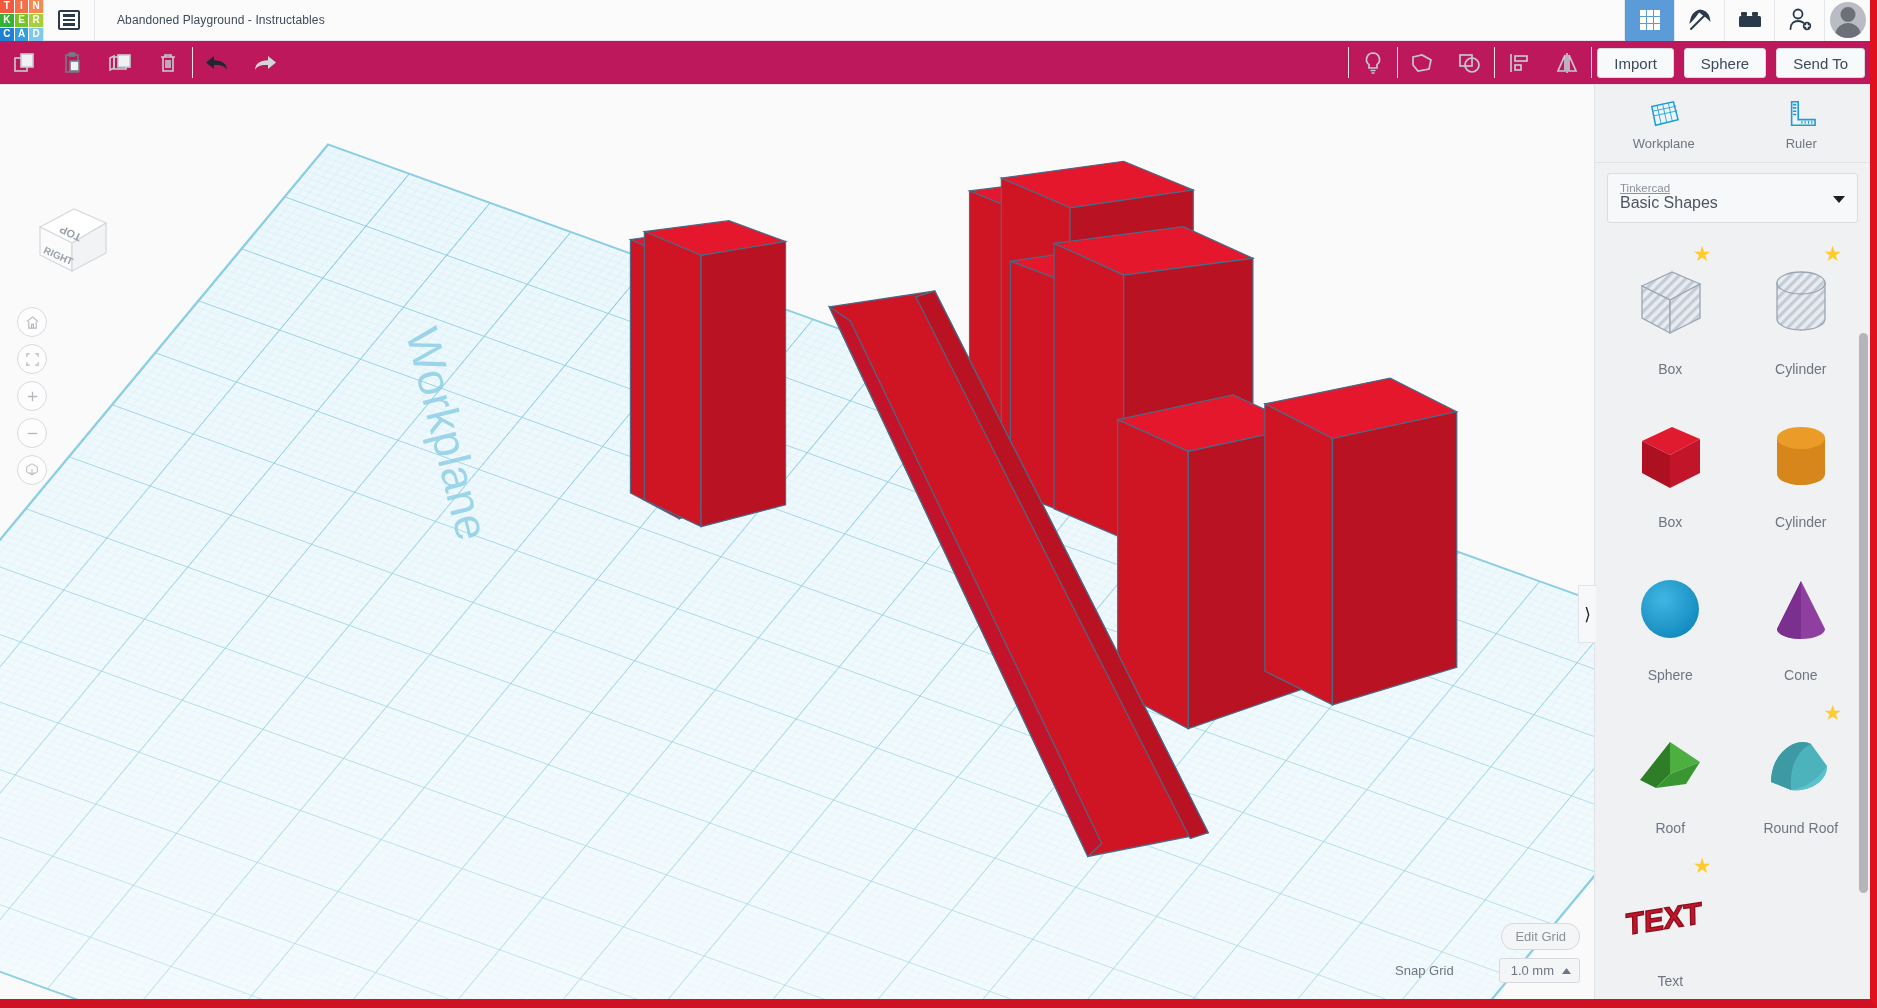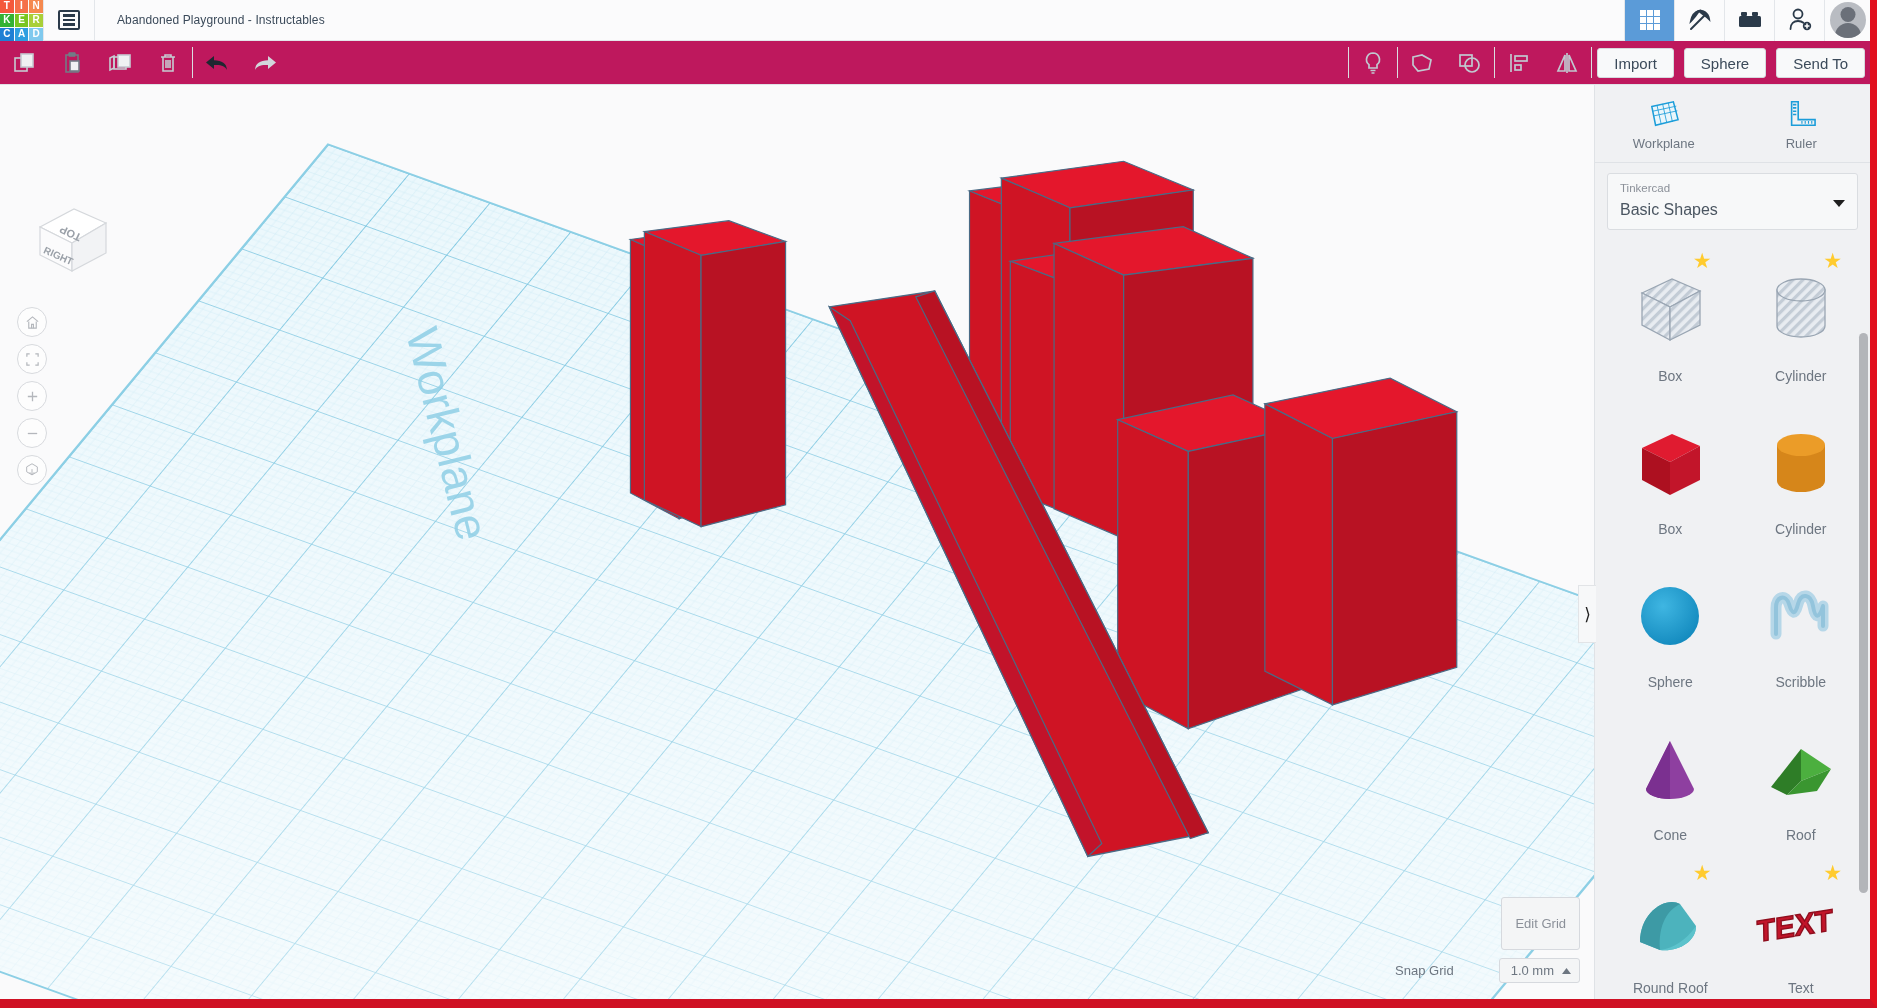--- a/index.html
+++ b/index.html
@@ -145,21 +145,21 @@
     cursor: pointer;
   }
 
   
   .grid-ctl {
     position: absolute; right: 14px; bottom: 16px;
     display: flex; flex-direction: column; align-items: flex-end; gap: 8px;
   }
   .editgrid {
     border: 1px solid #d6d9de; background: #f4f5f6;
-    color: #8b9099; font-size: 13px; padding: 18px 13px; border-radius: 3px;
+    color: #8b9099; font-size: 13px; padding: 5px 13px; border-radius: 13px;
     cursor: pointer;
   }
   .snaprow { display: flex; align-items: center; gap: 9px; }
   .snaplabel { font-size: 13px; color: #6d7681; }
   .snapval {
     border: 1px solid #d6d9de; background: #f4f5f6;
     color: #6d7681; font-size: 13px; padding: 4px 8px 4px 11px; border-radius: 3px;
     display: flex; align-items: center; gap: 8px; cursor: pointer; margin-left: 36px;
   }
 
@@ -188,21 +188,21 @@
     gap: 7px; padding: 14px 0 11px;
     cursor: pointer;
   }
   .ptool-label { font-size: 13px; color: #6d7681; }
   .dropdown-wrap { padding: 10px 12px 12px; }
   .dropdown {
     border: 1px solid #dadde1; background: #f7f8f9;
     border-radius: 3px; padding: 8px 12px 10px;
     position: relative; cursor: pointer;
   }
-  .dd-sub { font-size: 11.5px; color: #8b9099; margin-bottom: 7px; }
+  .dd-sub { font-size: 11.5px; color: #8b9099; margin-bottom: 0; text-decoration: underline; }
   .dd-main { font-size: 16px; color: #4a5561; }
   .dd-caret {
     position: absolute; right: 12px; top: 50%; margin-top: -2px;
     width: 0; height: 0;
     border-left: 6px solid transparent; border-right: 6px solid transparent;
     border-top: 7px solid #1f1f1f;
   }
   .shapes {
     flex: 1; overflow: hidden;
     padding: 6px 4px 0 10px;
@@ -616,29 +616,20 @@
                 <stop offset="0%" stop-color="#3fb6e2"></stop>
                     <stop offset="100%" stop-color="#0f86bb"></stop>
                   </radialGradient>
                 </defs>
               <circle cx="40" cy="40" r="29" fill="url(#sph)"></circle>
             </svg>
           </div>
           <span class="shape-label">Sphere</span>
         </div>
 
-        <div class="shape">
-          <div class="shape-vis">
-            <svg width="80" height="80" viewBox="0 0 80 80" fill="none">
-              <path d="M15,58 V32 C15,20 25,18 28,28 C31,38 34,40 37,28 C40,16 50,18 52,30 C54,42 58,44 62,30 V50" stroke="#b6d7e8" stroke-width="11" stroke-linecap="round" stroke-linejoin="round"></path>
-              <path d="M15,58 V32 C15,20 25,18 28,28 C31,38 34,40 37,28 C40,16 50,18 52,30 C54,42 58,44 62,30 V50" stroke="#93c4dc" stroke-width="4" stroke-linecap="round" stroke-linejoin="round"></path>
-            </svg>
-          </div>
-          <span class="shape-label">Scribble</span>
-        </div>
 
         <div class="shape">
           <div class="shape-vis">
             <svg width="80" height="80" viewBox="0 0 80 80">
               <path d="M40,12 L64,60 A24,10 0 0 1 16,60 Z" fill="#8e3fa0"></path>
               <path d="M40,12 L40,70 A24,10 0 0 1 16,60 Z" fill="#7b3090"></path>
             </svg>
           </div>
           <span class="shape-label">Cone</span>
         </div>

